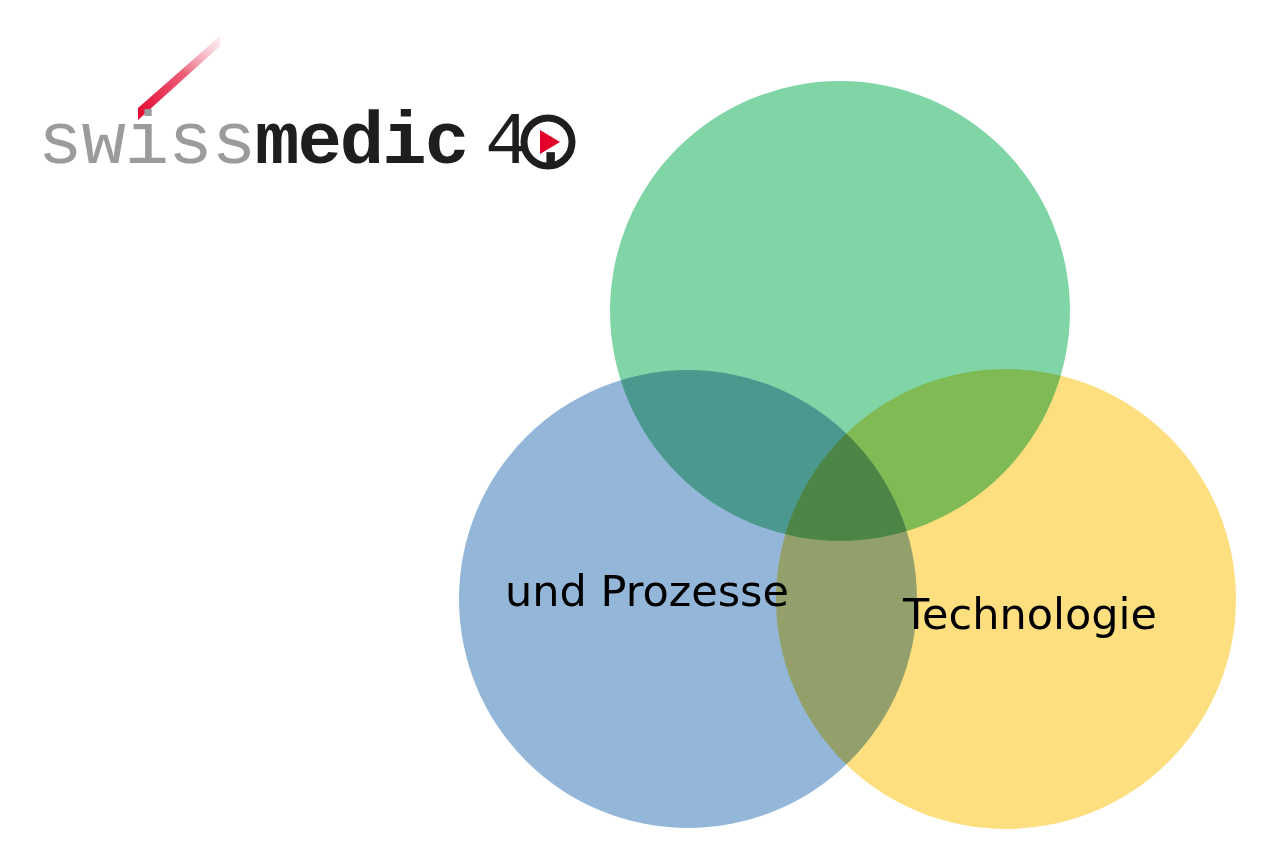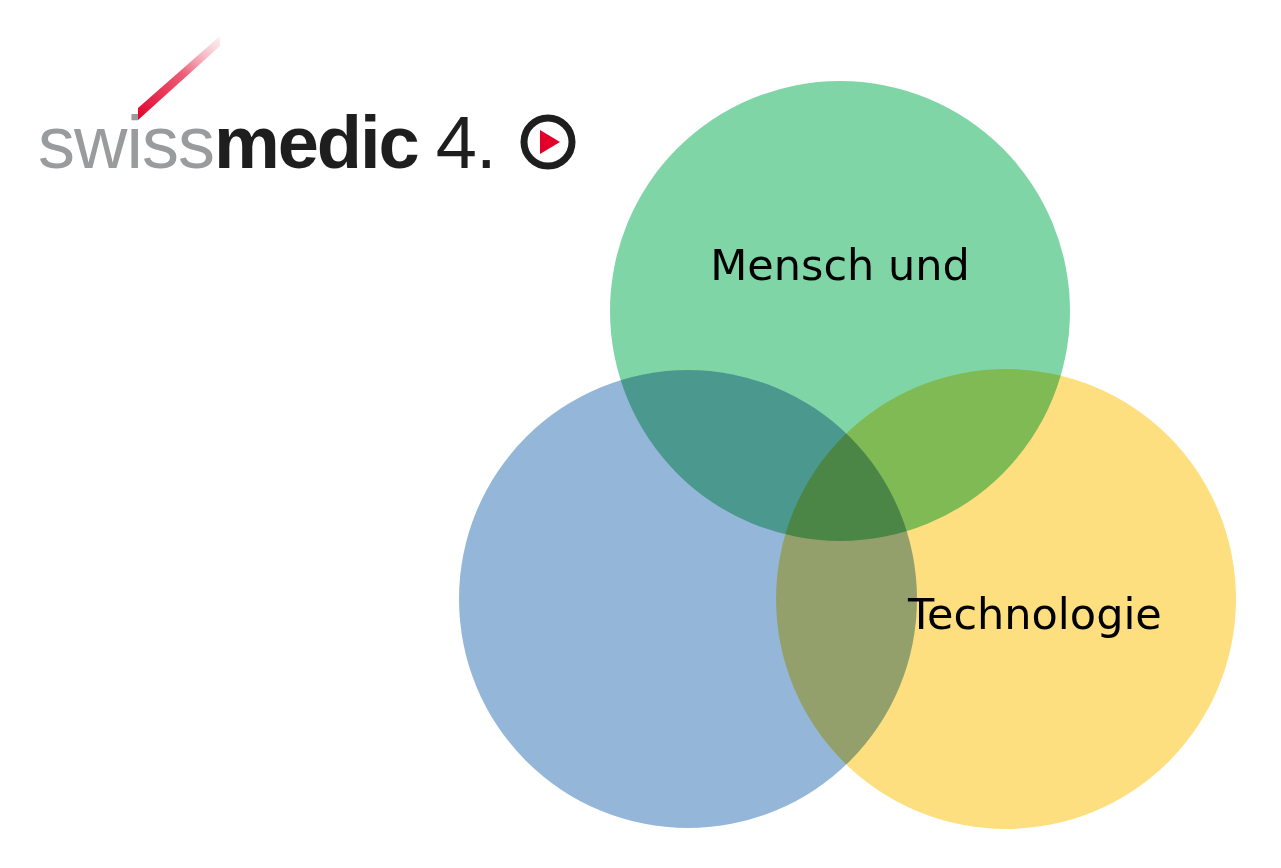--- a/index.html
+++ b/index.html
@@ -19,21 +19,21 @@
       left: 38px;
       top: 36px;
       width: 545px;
       height: 140px;
     }
     .logo svg { display: block; }
     .logo-text {
       position: absolute;
       left: 0;
       top: 70px;
-      font-family: Liberation Sans, sans-serif;
+      font-family: Liberation Mono, monospace;
       font-size: 74px;
       line-height: 1;
       letter-spacing: -1px;
       white-space: nowrap;
     }
     .logo-swiss {
       color: #9a9b9d;
       font-weight: normal;
     }
     .logo-medic {
@@ -57,21 +57,21 @@
       position: absolute;
       color: #000000;
       font-family: "DejaVu Sans", sans-serif;
       font-size: 43px;
       line-height: 50px;
       text-align: center;
       white-space: nowrap;
     }
     .label-mensch { left: 640px; top: 240px; width: 400px; }
     .label-org { left: 447px; top: 566px; width: 400px; }
-    .label-tech { left: 892px; top: 589px; width: 300px; text-align: left; padding-left: 16px; }
+    .label-tech { left: 864px; top: 589px; width: 300px; text-align: center; padding-left: 16px; }
   </style>
 </head>
 <body>
 
 <div class="logo">
   <svg width="545" height="140" viewBox="0 0 545 140" style="position:absolute;left:0;top:0;">
     <defs>
       <linearGradient id="slashGrad" x1="0" y1="1" x2="1" y2="0">
         <stop offset="0" stop-color="#e2002a" stop-opacity="1"></stop>
         <stop offset="0.55" stop-color="#e8415f" stop-opacity="0.85"></stop>
@@ -93,21 +93,21 @@
 
 <svg class="venn" width="1281" height="868" viewBox="0 0 1281 868">
   <g style="mix-blend-mode:multiply;">
     <circle cx="840" cy="311" r="230" fill="#4fc585" fill-opacity="0.72"></circle>
     <circle cx="688" cy="599" r="229" fill="#6b9bcb" fill-opacity="0.72" style="mix-blend-mode:multiply;"></circle>
     <circle cx="1006" cy="599" r="230" fill="#fdd24e" fill-opacity="0.72" style="mix-blend-mode:multiply;"></circle>
   </g>
 </svg>
 
 <div class="label label-mensch">
-  <div>Mensch und</div>
 </div>
 
 <div class="label label-org">
+  <div>und Prozesse</div>
 </div>
 
 <div class="label label-tech">
   <div>Technologie</div>
 </div>
 
 </body></html>

